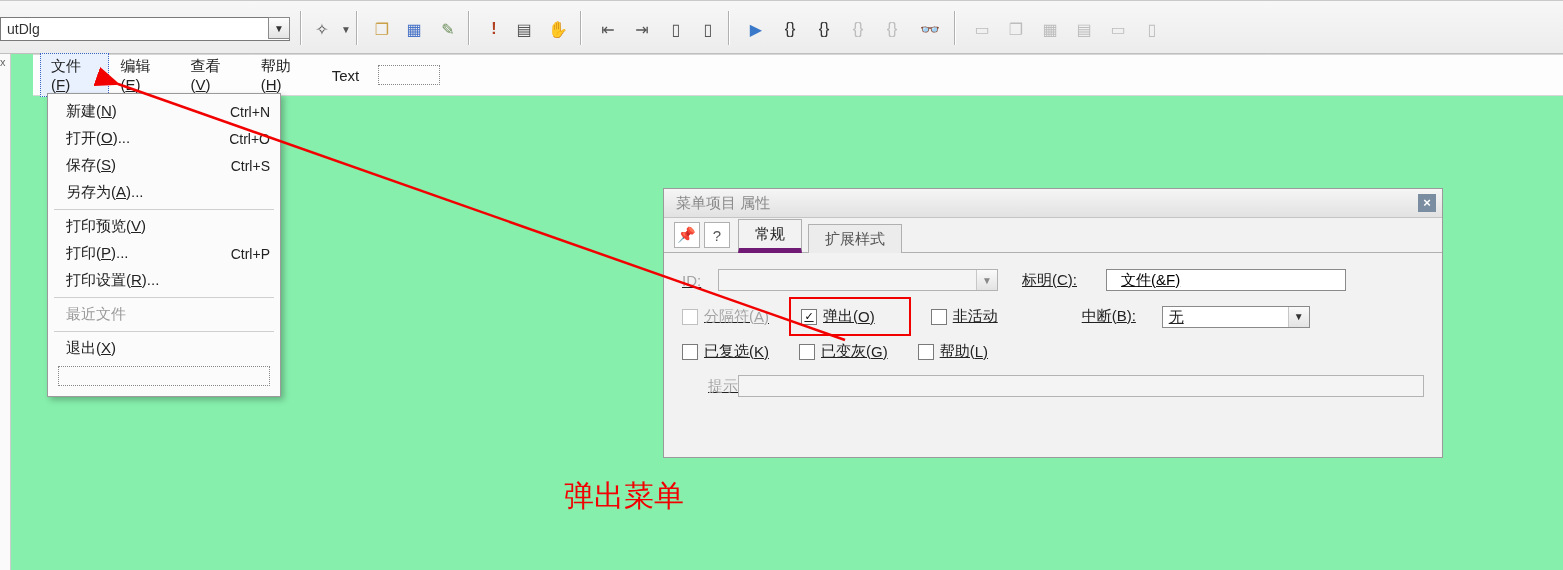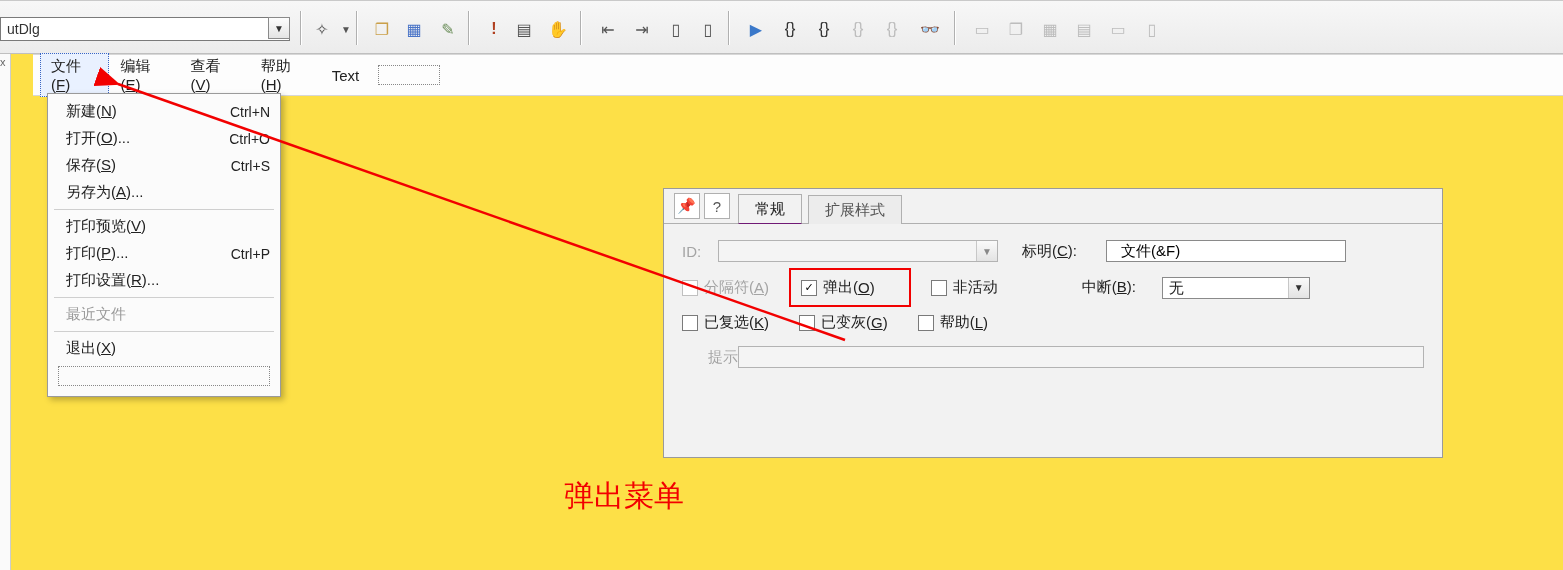--- a/index.html
+++ b/index.html
@@ -7,21 +7,21 @@
     padding: 0;
     font-family: "Microsoft YaHei", "SimSun", Tahoma, sans-serif;
     font-size: 12px;
     background: #ffffff;
     color: #000000;
   }
   .root {
     position: relative;
     width: 1563px;
     height: 570px;
-    background: #fde047;
+    background: #86efac;
     overflow: hidden;
   }
 
   
   .toolbar {
     position: absolute;
     left: 0; top: 0;
     width: 100%; height: 52px;
     background: linear-gradient(#f7f7f7, #ececec);
     border-top: 1px solid #c9c9c9;
@@ -162,32 +162,33 @@
     padding:5px 16px 4px 16px;
     border:1px solid #b0b0b0;
     border-bottom:none;
     margin-left:6px;
     position:relative;
     top:1px;
     color:#222;
   }
   .prop-tabs .tab.active{
     background:#f2f2f2;
-    border-bottom:1px solid #701a75;
+    border-bottom:5px solid #701a75;
   }
   .prop-tabs .tab:not(.active){
     background:#ececec;
     color:#555;
   }
 
   .prop-body{
     position:relative;
     padding:16px 18px;
     font-size:15px;
     color:#222;
+    text-decoration:underline;
   }
   .prop-body .row{
     display:flex;align-items:center;
     margin-bottom:14px;
   }
   .prop-body .grey{color:#a4a4a4;}
   .id-lbl{width:36px;}
   .id-combo{
     width:280px;height:22px;
     border:1px solid #b3b3b3;
@@ -372,20 +373,24 @@
       <span class="lbl">最近文件</span>
     </div>
     <hr>
     <div class="row">
       <span class="lbl"><span>退出</span>(<u>X</u>)</span>
     </div>
     <div class="ph"></div>
   </div>
 
   <div class="prop-panel">
+    <div class="prop-title">
+      <span>菜单项目 属性</span>
+      <div class="prop-close">×</div>
+    </div>
     <div class="prop-tabs">
       <div class="pin">📌</div>
       <div class="pin">?</div>
       <div class="tab active">常规</div>
       <div class="tab">扩展样式</div>
     </div>
 
     <div class="prop-body">
 
       <div class="row">

